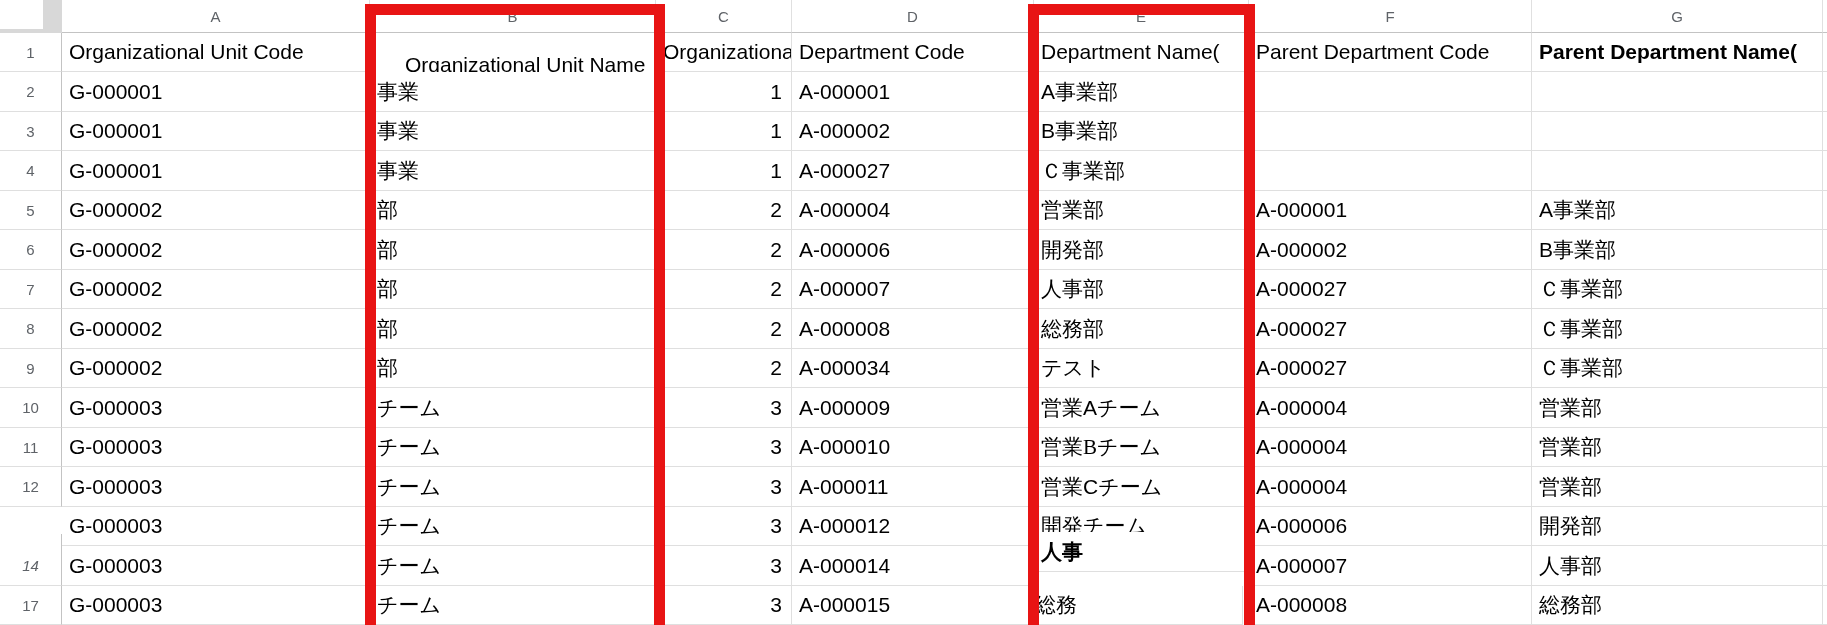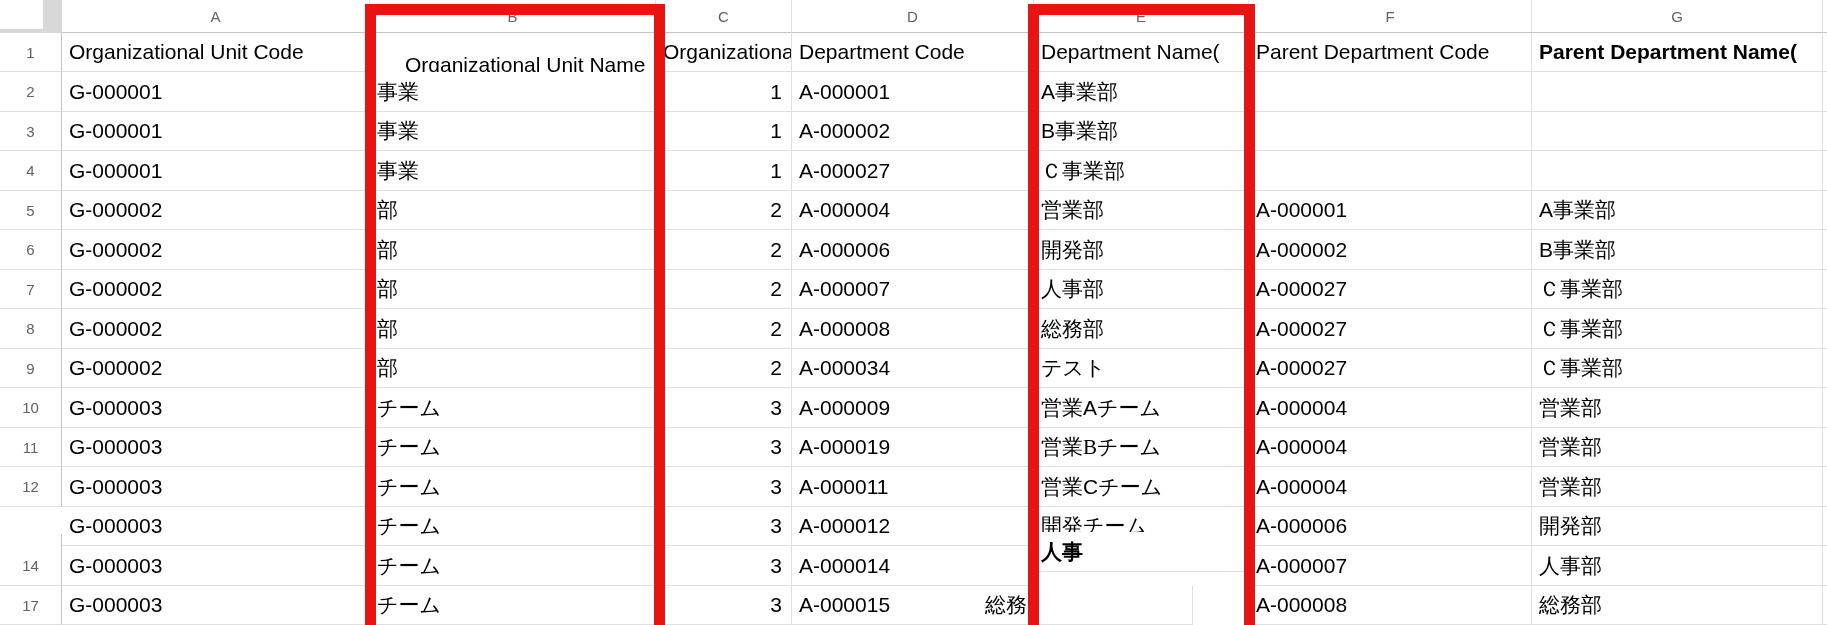--- a/index.html
+++ b/index.html
@@ -143,21 +143,21 @@
       <div class="cell num" style="left: 656px; width: 136px; top: 388px; height: 40px;">3</div>
       <div class="cell" style="left: 792px; width: 242px; top: 388px; height: 40px;">A-000009</div>
       <div class="cell" style="left: 1034px; width: 215px; top: 388px; height: 40px;">営業Aチーム</div>
       <div class="cell" style="left: 1249px; width: 283px; top: 388px; height: 40px;">A-000004</div>
       <div class="cell" style="left: 1532px; width: 291px; top: 388px; height: 40px;">営業部</div>
       <div class="filler" style="left: 1823px; width: 4px; top: 388px; height: 40px;"></div>
       <div class="rowhead" style="top: 428px; height: 39px;">11</div>
       <div class="cell" style="left: 62px; width: 308px; top: 428px; height: 39px;">G-000003</div>
       <div class="cell" style="left: 370px; width: 286px; top: 428px; height: 39px;">チーム</div>
       <div class="cell num" style="left: 656px; width: 136px; top: 428px; height: 39px;">3</div>
-      <div class="cell" style="left: 792px; width: 242px; top: 428px; height: 39px;">A-000019</div>
+      <div class="cell" style="left: 792px; width: 242px; top: 428px; height: 39px;">A-000010</div>
       <div class="cell" style="left: 1034px; width: 215px; top: 428px; height: 39px; font-family: Liberation Serif, serif;">営業Bチーム</div>
       <div class="cell" style="left: 1249px; width: 283px; top: 428px; height: 39px;">A-000004</div>
       <div class="cell" style="left: 1532px; width: 291px; top: 428px; height: 39px;">営業部</div>
       <div class="filler" style="left: 1823px; width: 4px; top: 428px; height: 39px;"></div>
       <div class="rowhead" style="top: 467px; height: 40px;">12</div>
       <div class="cell" style="left: 62px; width: 308px; top: 467px; height: 40px;">G-000003</div>
       <div class="cell" style="left: 370px; width: 286px; top: 467px; height: 40px;">チーム</div>
       <div class="cell num" style="left: 656px; width: 136px; top: 467px; height: 40px;">3</div>
       <div class="cell" style="left: 792px; width: 242px; top: 467px; height: 40px;">A-000011</div>
       <div class="cell" style="left: 1034px; width: 215px; top: 467px; height: 40px;">営業Cチーム</div>
@@ -166,34 +166,34 @@
       <div class="filler" style="left: 1823px; width: 4px; top: 467px; height: 40px;"></div>
       <div class="rowhead" style="top: 534px; height: 39px;">13</div>
       <div class="cell" style="left: 62px; width: 308px; top: 507px; height: 39px;">G-000003</div>
       <div class="cell" style="left: 370px; width: 286px; top: 507px; height: 39px;">チーム</div>
       <div class="cell num" style="left: 656px; width: 136px; top: 507px; height: 39px;">3</div>
       <div class="cell" style="left: 792px; width: 242px; top: 507px; height: 39px;">A-000012</div>
       <div class="cell" style="left: 1034px; width: 215px; top: 507px; height: 39px;">開発チーム</div>
       <div class="cell" style="left: 1249px; width: 283px; top: 507px; height: 39px;">A-000006</div>
       <div class="cell" style="left: 1532px; width: 291px; top: 507px; height: 39px;">開発部</div>
       <div class="filler" style="left: 1823px; width: 4px; top: 507px; height: 39px;"></div>
-      <div class="rowhead" style="top: 546px; height: 40px;">14</div>
+      <div class="rowhead" style="top: 546px; height: 40px; font-style: italic;">14</div>
       <div class="cell" style="left: 62px; width: 308px; top: 546px; height: 40px;">G-000003</div>
       <div class="cell" style="left: 370px; width: 286px; top: 546px; height: 40px;">チーム</div>
       <div class="cell num" style="left: 656px; width: 136px; top: 546px; height: 40px;">3</div>
       <div class="cell" style="left: 792px; width: 242px; top: 546px; height: 40px;">A-000014</div>
       <div class="cell" style="left: 1034px; width: 215px; top: 532px; height: 40px; font-weight: bold;">人事</div>
       <div class="cell" style="left: 1249px; width: 283px; top: 546px; height: 40px;">A-000007</div>
       <div class="cell" style="left: 1532px; width: 291px; top: 546px; height: 40px;">人事部</div>
       <div class="filler" style="left: 1823px; width: 4px; top: 546px; height: 40px;"></div>
       <div class="rowhead" style="top: 586px; height: 39px;">17</div>
       <div class="cell" style="left: 62px; width: 308px; top: 586px; height: 39px;">G-000003</div>
       <div class="cell" style="left: 370px; width: 286px; top: 586px; height: 39px;">チーム</div>
       <div class="cell num" style="left: 656px; width: 136px; top: 586px; height: 39px;">3</div>
       <div class="cell" style="left: 792px; width: 242px; top: 586px; height: 39px;">A-000015</div>
-      <div class="cell" style="left: 978px; width: 215px; top: 586px; height: 39px;">総務</div>
+      <div class="cell" style="left: 1028px; width: 215px; top: 586px; height: 39px;">総務</div>
       <div class="cell" style="left: 1249px; width: 283px; top: 586px; height: 39px;">A-000008</div>
       <div class="cell" style="left: 1532px; width: 291px; top: 586px; height: 39px;">総務部</div>
       <div class="filler" style="left: 1823px; width: 4px; top: 586px; height: 39px;"></div>
     </div>
   <div class="hlbox" id="hlB" style="left: 365px; top: 4px; width: 300px; height: 641px; border-width: 11px; border-color: rgb(232, 20, 20);"></div>
   <div class="hlbox" id="hlE" style="left: 1028px; top: 4px; width: 227px; height: 641px; border-width: 11px; border-color: rgb(232, 20, 20);"></div>
 </div>
 
 </body></html>

